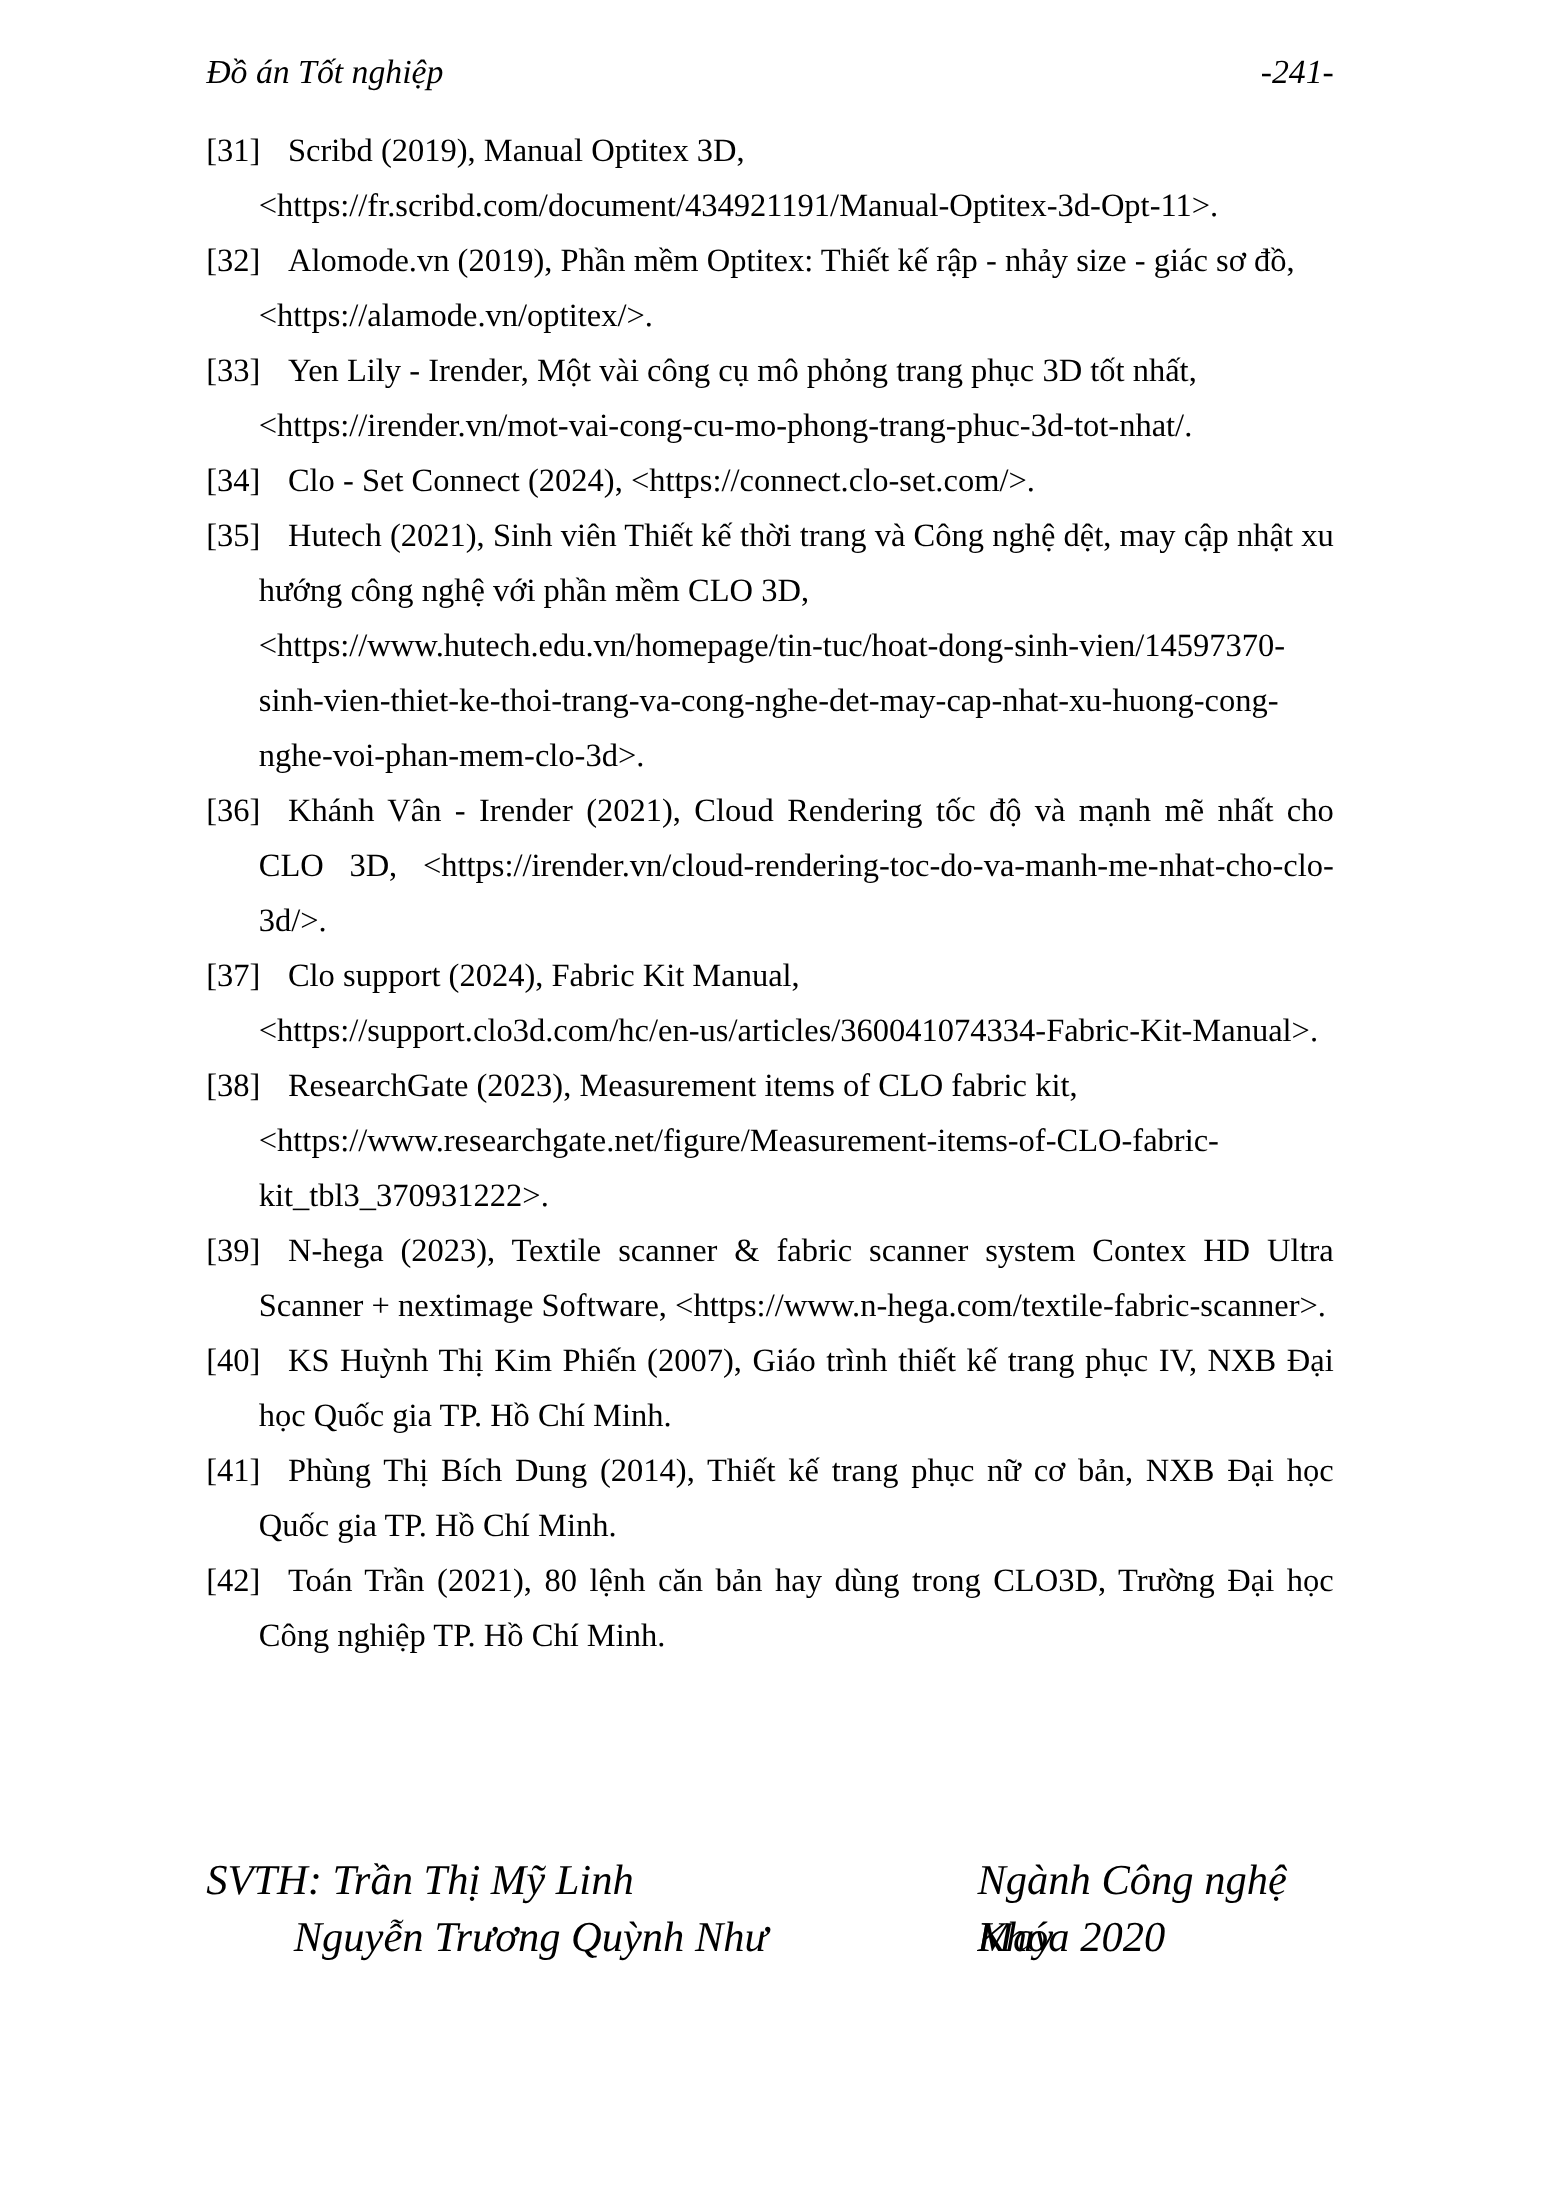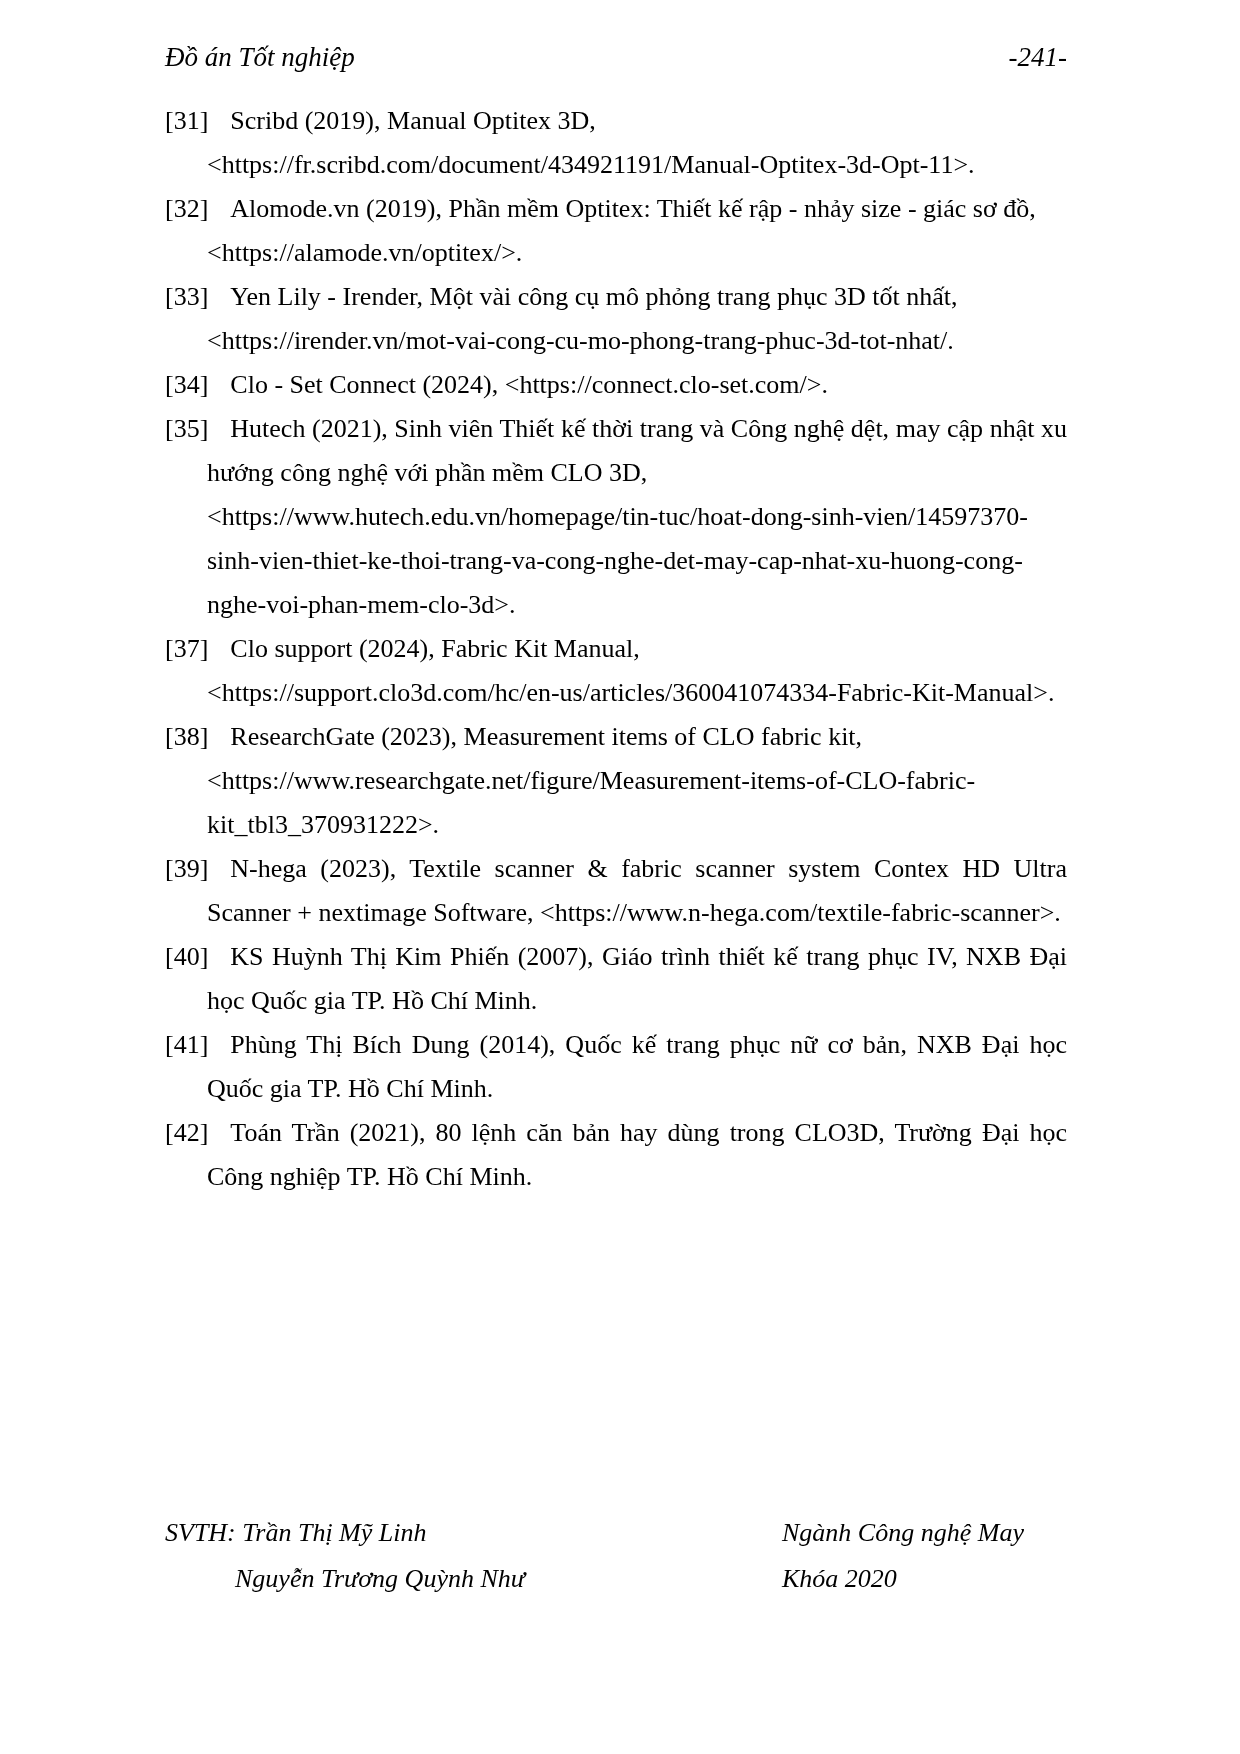--- a/index.html
+++ b/index.html
@@ -32,24 +32,23 @@
     padding-left: 42px;
     text-indent: -42px;
   }
   .ref-label { margin-right: 22px; }
   .italic { }
   .page-footer {
     position: absolute;
     left: 165px;
     right: 165px;
     top: 1482px;
-    font-size: 26px;
+    font-size: 34px;
     line-height: 46px;
     font-style: italic;
-    margin-top: 28px;
   }
   .footer-row { position: relative; height: 46px; }
   .f-right { position: absolute; left: 617px; top: 0; }
   .f-left.indent { padding-left: 70px; text-align: right; }
 </style>
 </head>
 <body>
 
 <div class="page">
 
@@ -57,25 +56,26 @@
     <span>Đồ án Tốt nghiệp</span>
     <span>-241-</span>
   </header>
 
   <main class="ref-list">
       <p class="ref"><span class="ref-label">[31]</span><span class="ref-body"><span>Scribd (2019), </span><span class="italic">Manual Optitex 3D</span><span>,</span><br><span>&lt;https://fr.scribd.com/document/434921191/Manual-Optitex-3d-Opt-11&gt;.</span></span></p>
       <p class="ref"><span class="ref-label">[32]</span><span class="ref-body"><span>Alomode.vn (2019), </span><span class="italic">Phần mềm Optitex: Thiết kế rập - nhảy size - giác sơ đồ</span><span>,</span><br><span>&lt;https://alamode.vn/optitex/&gt;.</span></span></p>
       <p class="ref"><span class="ref-label">[33]</span><span class="ref-body"><span>Yen Lily - Irender, </span><span class="italic">Một vài công cụ mô phỏng trang phục 3D tốt nhất</span><span>,</span><br><span>&lt;https://irender.vn/mot-vai-cong-cu-mo-phong-trang-phuc-3d-tot-nhat/.</span></span></p>
       <p class="ref"><span class="ref-label">[34]</span><span class="ref-body"><span>Clo - Set Connect (2024), &lt;https://connect.clo-set.com/&gt;.</span></span></p>
       <p class="ref"><span class="ref-label">[35]</span><span class="ref-body"><span>Hutech (2021), </span><span class="italic">Sinh viên Thiết kế thời trang và Công nghệ dệt, may cập nhật xu hướng công nghệ với phần mềm CLO 3D</span><span>,</span><br><span>&lt;https://www.hutech.edu.vn/homepage/tin-tuc/hoat-dong-sinh-vien/14597370-sinh-vien-thiet-ke-thoi-trang-va-cong-nghe-det-may-cap-nhat-xu-huong-cong-nghe-voi-phan-mem-clo-3d&gt;.</span></span></p>
+      <p class="ref"><span class="ref-label">[36]</span><span class="ref-body"><span>Khánh Vân - Irender (2021), </span><span class="italic">Cloud Rendering tốc độ và mạnh mẽ nhất cho CLO 3D</span><span>, &lt;https://irender.vn/cloud-rendering-toc-do-va-manh-me-nhat-cho-clo-3d/&gt;.</span></span></p>
       <p class="ref"><span class="ref-label">[37]</span><span class="ref-body"><span>Clo support (2024), </span><span class="italic">Fabric Kit Manual</span><span>,</span><br><span>&lt;https://support.clo3d.com/hc/en-us/articles/360041074334-Fabric-Kit-Manual&gt;.</span></span></p>
       <p class="ref"><span class="ref-label">[38]</span><span class="ref-body"><span>ResearchGate (2023), </span><span class="italic">Measurement items of CLO fabric kit</span><span>,</span><br><span>&lt;https://www.researchgate.net/figure/Measurement-items-of-CLO-fabric-kit_tbl3_370931222&gt;.</span></span></p>
       <p class="ref"><span class="ref-label">[39]</span><span class="ref-body"><span>N-hega (2023), </span><span class="italic">Textile scanner &amp; fabric scanner system Contex HD Ultra Scanner + nextimage Software</span><span>, &lt;https://www.n-hega.com/textile-fabric-scanner&gt;.</span></span></p>
       <p class="ref"><span class="ref-label">[40]</span><span class="ref-body"><span>KS Huỳnh Thị Kim Phiến (2007), </span><span class="italic">Giáo trình thiết kế trang phục IV</span><span>, NXB Đại học Quốc gia TP. Hồ Chí Minh.</span></span></p>
-      <p class="ref"><span class="ref-label">[41]</span><span class="ref-body"><span>Phùng Thị Bích Dung (2014), </span><span class="italic">Quốc kế trang phục nữ cơ bản</span><span>, NXB Đại học Quốc gia TP. Hồ Chí Minh.</span></span></p>
+      <p class="ref"><span class="ref-label">[41]</span><span class="ref-body"><span>Phùng Thị Bích Dung (2014), </span><span class="italic">Thiết kế trang phục nữ cơ bản</span><span>, NXB Đại học Quốc gia TP. Hồ Chí Minh.</span></span></p>
       <p class="ref"><span class="ref-label">[42]</span><span class="ref-body"><span>Toán Trần (2021), </span><span class="italic">80 lệnh căn bản hay dùng trong CLO3D</span><span>, Trường Đại học Công nghiệp TP. Hồ Chí Minh.</span></span></p>
     </main>
 
   <footer class="page-footer">
     <div class="footer-row">
       <span class="f-left">SVTH: Trần Thị Mỹ Linh</span>
       <span class="f-right">Ngành Công nghệ May</span>
     </div>
     <div class="footer-row">
       <span class="f-left indent">Nguyễn Trương Quỳnh Như</span>

